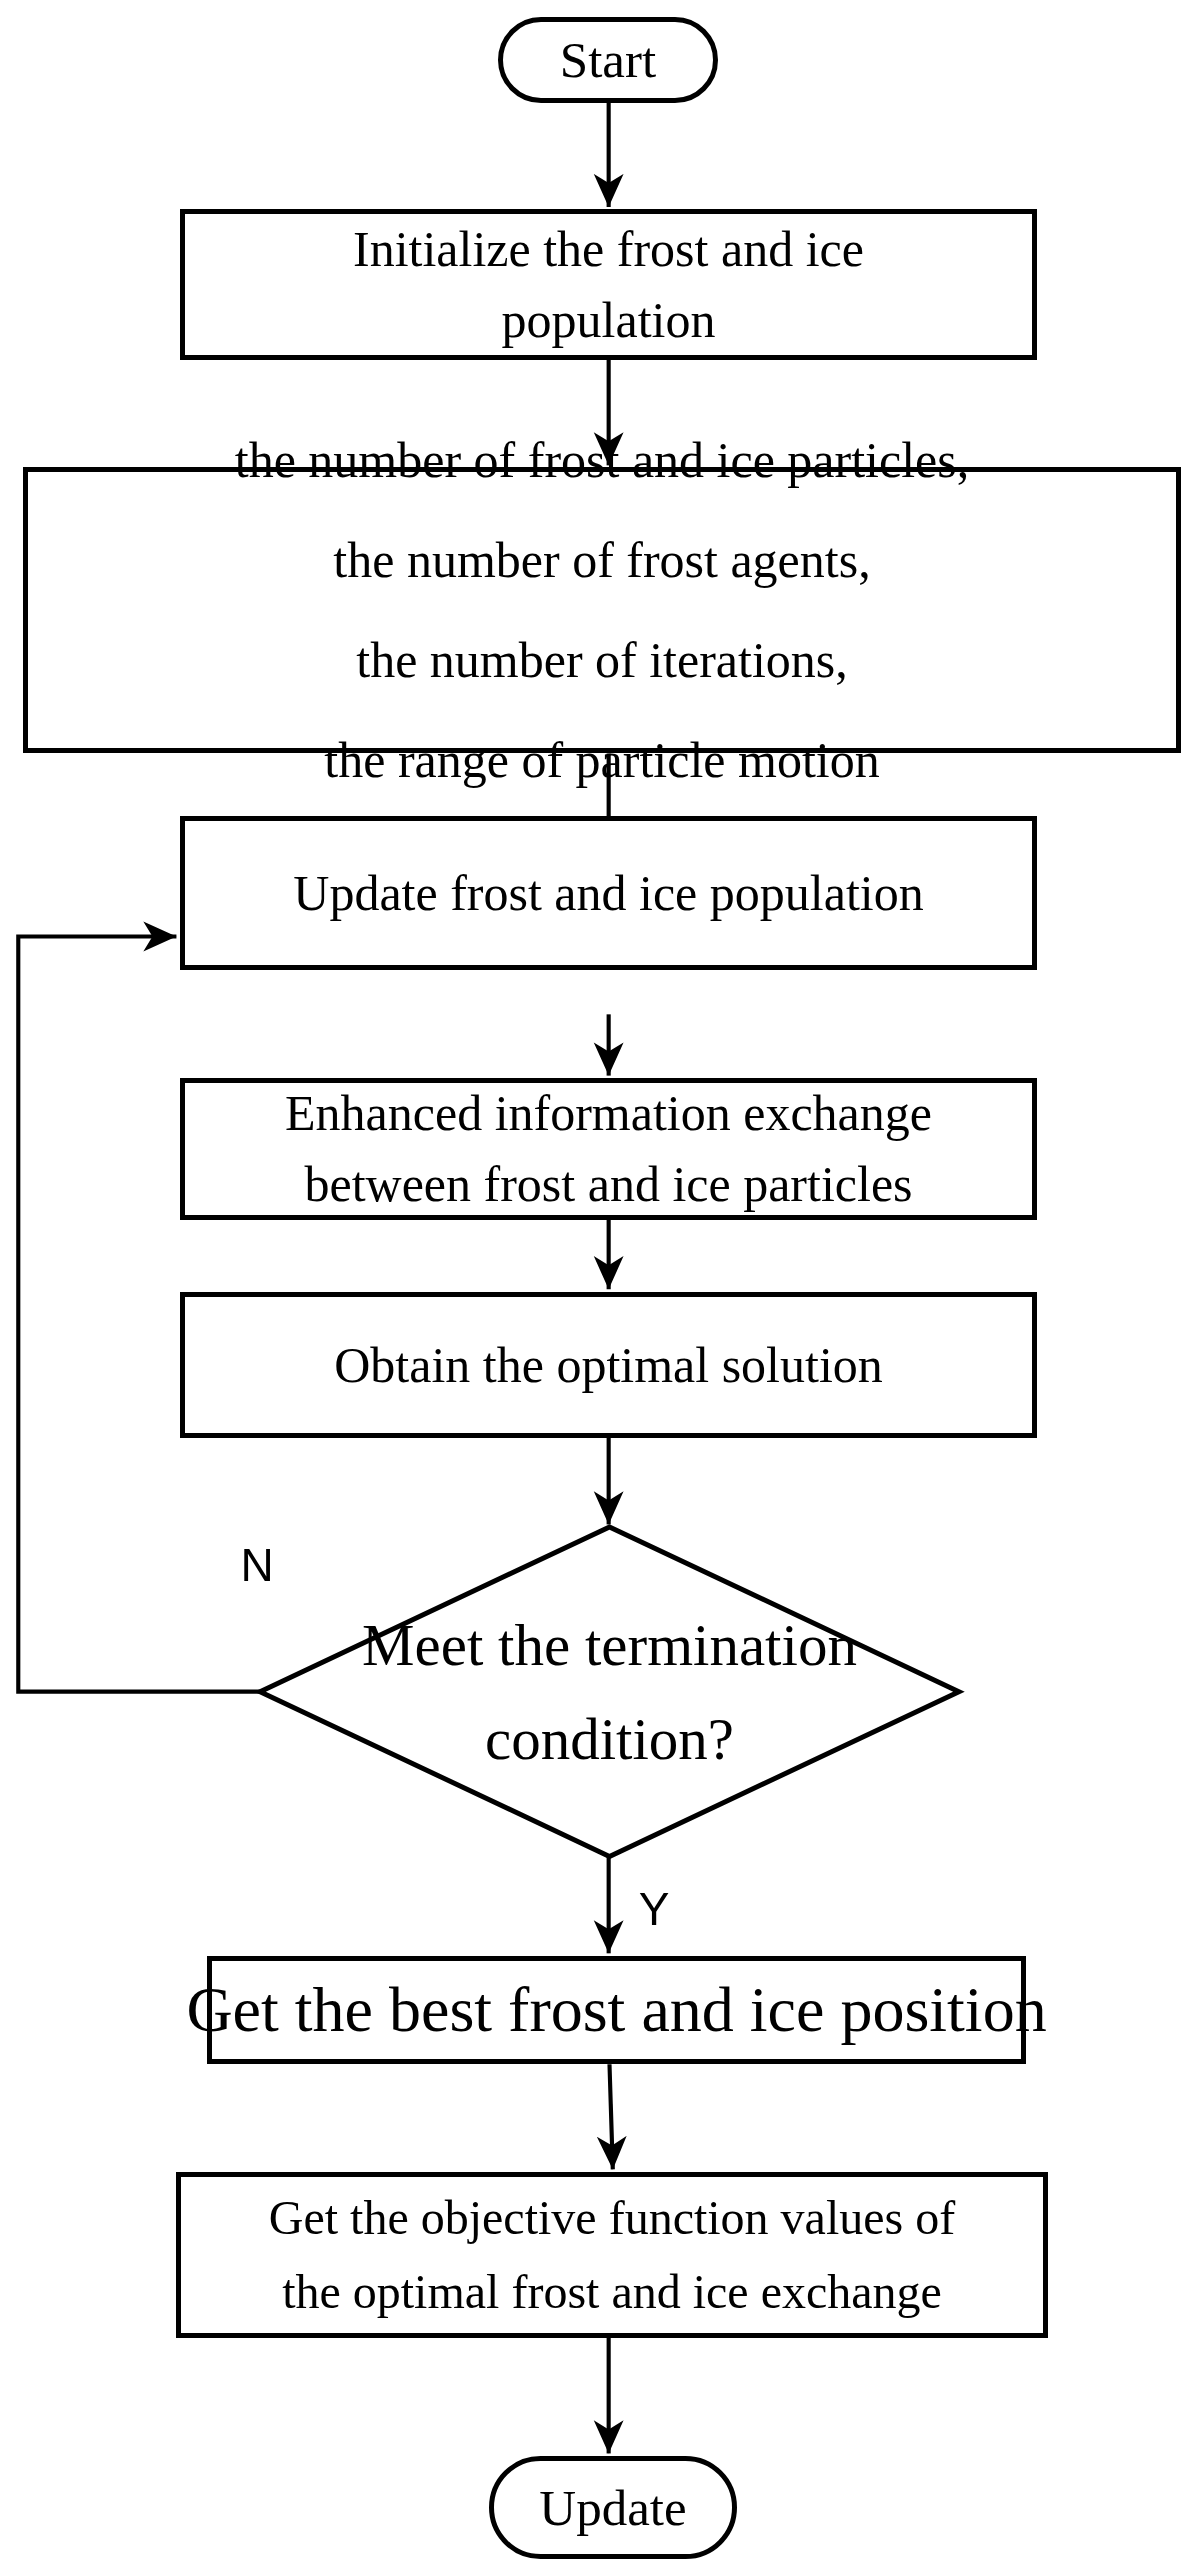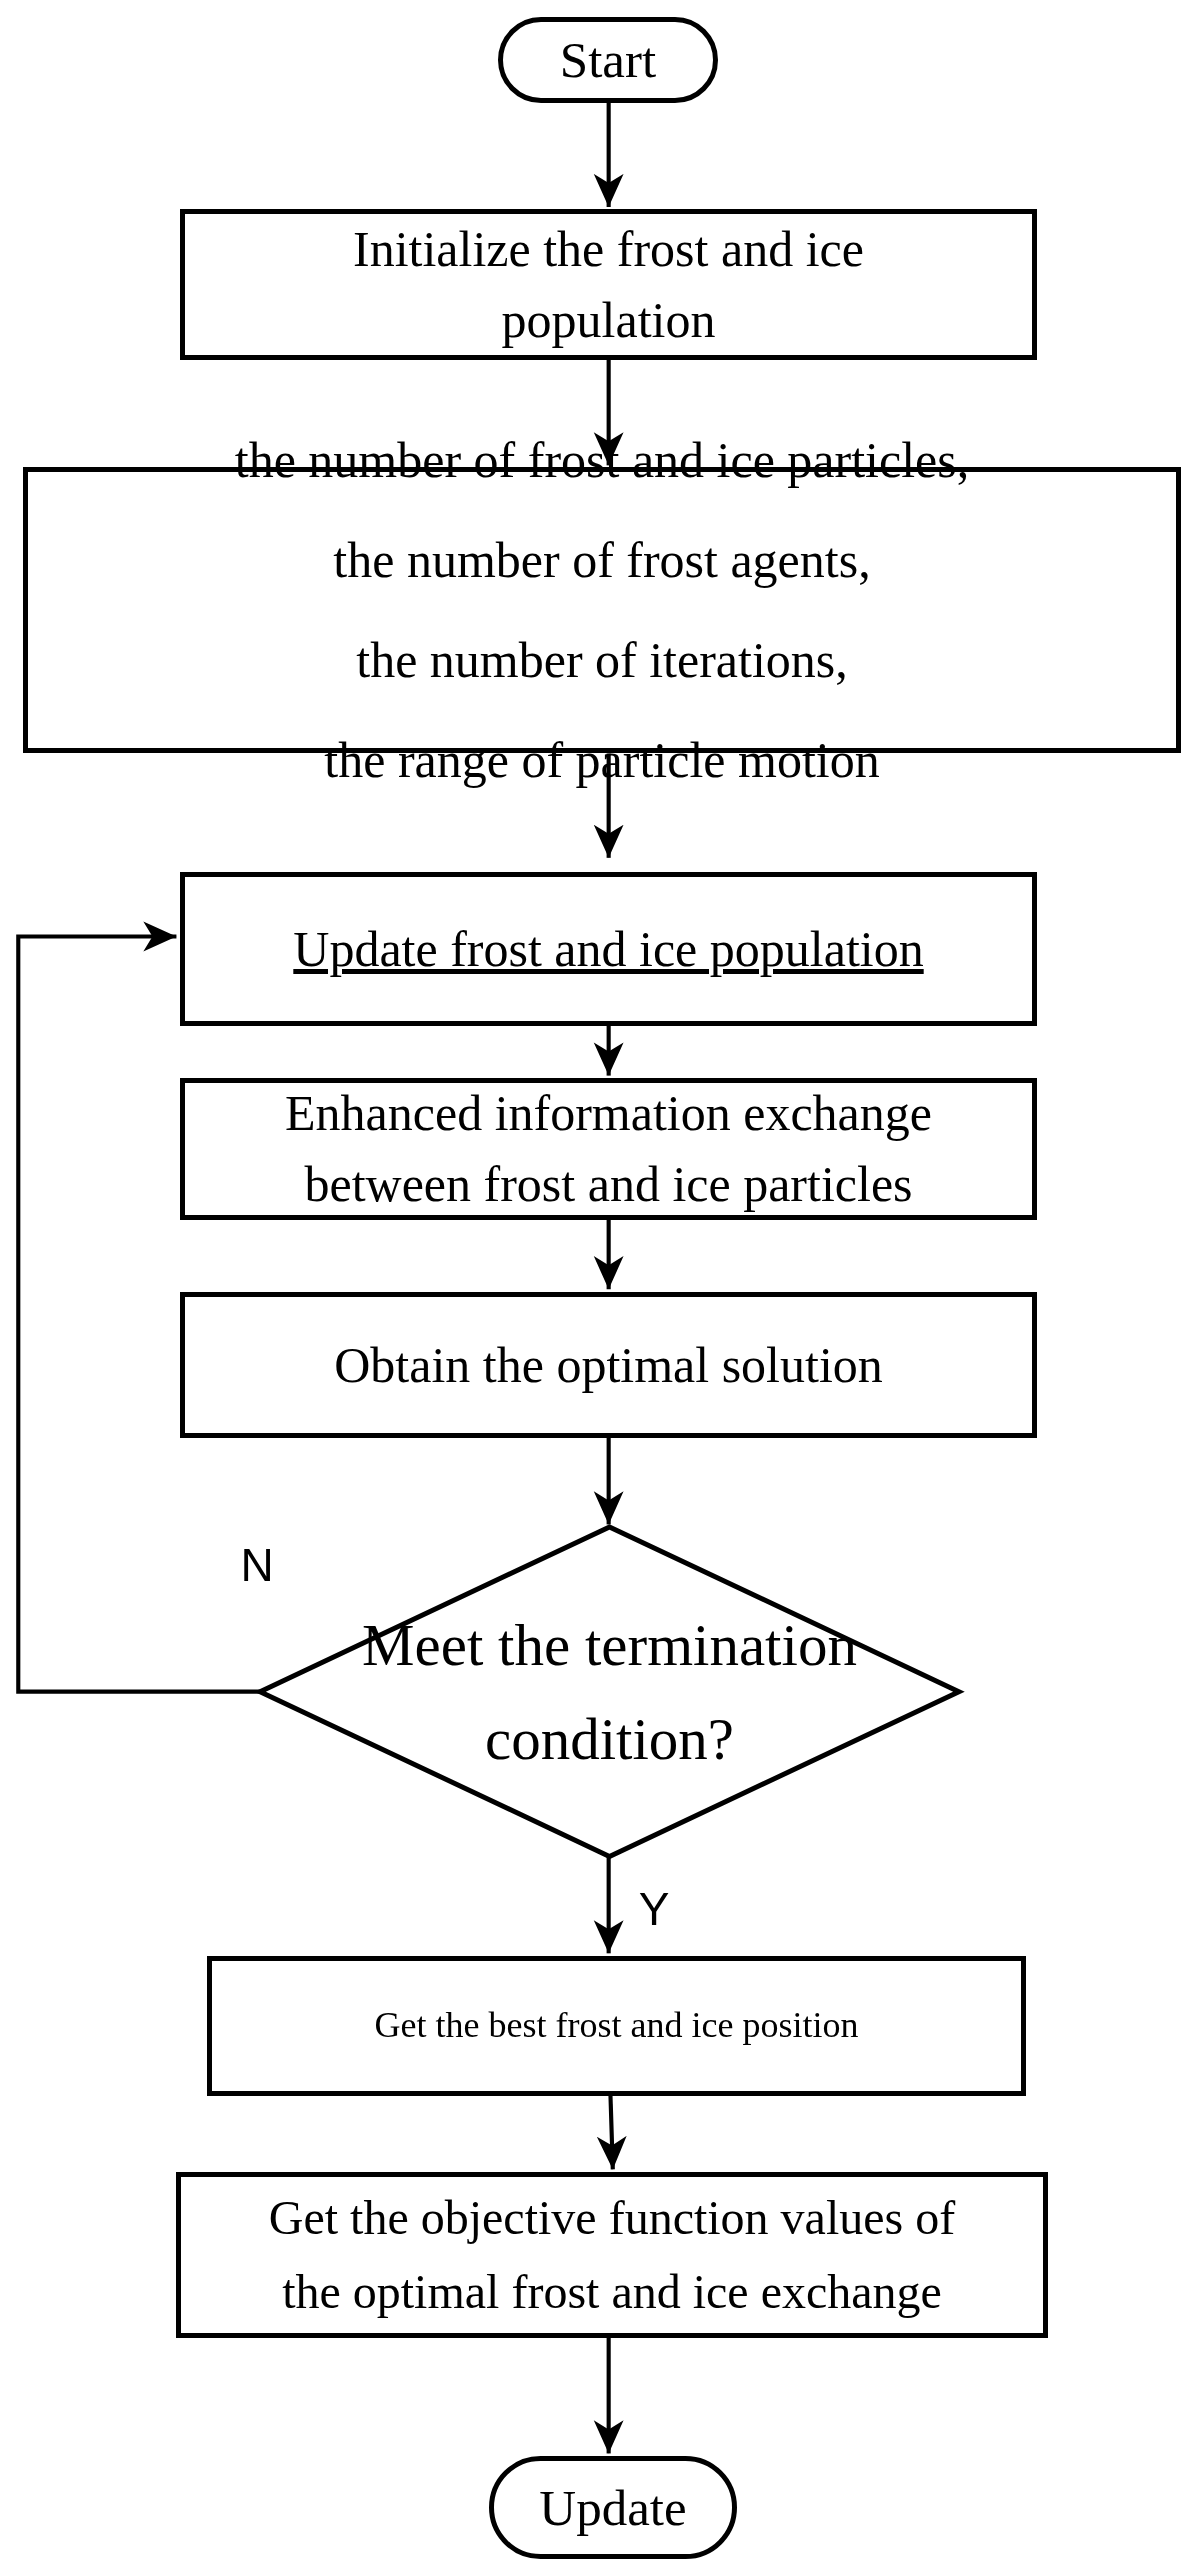--- a/index.html
+++ b/index.html
@@ -83,21 +83,21 @@
     <span class="line">population</span>
   </div>
 
   <div class="node rect" style="left:23px; top:467px; width:1158px; height:286px;gap:29px;">
     <span class="line">the number of frost and ice particles,</span>
     <span class="line">the number of frost agents,</span>
     <span class="line">the number of iterations,</span>
     <span class="line">the range of particle motion</span>
   </div>
 
-  <div class="node rect" style="left:180px; top:872px; width:857px; height:154px;text-decoration:underline;">
+  <div class="node rect" style="left:180px; top:816px; width:857px; height:154px;">
     <span class="line">Update frost and ice population</span>
   </div>
 
   <div class="node rect" style="left:180px; top:1078px; width:857px; height:142px;">
     <span class="line">Enhanced information exchange</span>
     <span class="line">between frost and ice particles</span>
   </div>
 
   <div class="node rect" style="left:180px; top:1292px; width:857px; height:146px;">
     <span class="line">Obtain the optimal solution</span>
@@ -109,21 +109,21 @@
   </div>
 
   <div class="branch-label" style="left:232px; top:1536px; width:50px; height:58px;">
     <span class="line">N</span>
   </div>
 
   <div class="branch-label" style="left:629px; top:1880px; width:50px; height:58px;">
     <span class="line">Y</span>
   </div>
 
-  <div class="node rect" style="left:207px; top:1956px; width:819px; height:140px; font-size:36px;">
+  <div class="node rect" style="left:207px; top:1956px; width:819px; height:108px; font-size:64px;">
     <span class="line">Get the best frost and ice position</span>
   </div>
 
   <div class="node rect" style="left:176px; top:2172px; width:872px; height:166px; font-size:48px; line-height:1.55;">
     <span class="line">Get the objective function values of</span>
     <span class="line">the optimal frost and ice exchange</span>
   </div>
 
   <div class="node terminator" style="left:489px; top:2456px; width:248px; height:103px;">
     <span class="line">Update</span>

